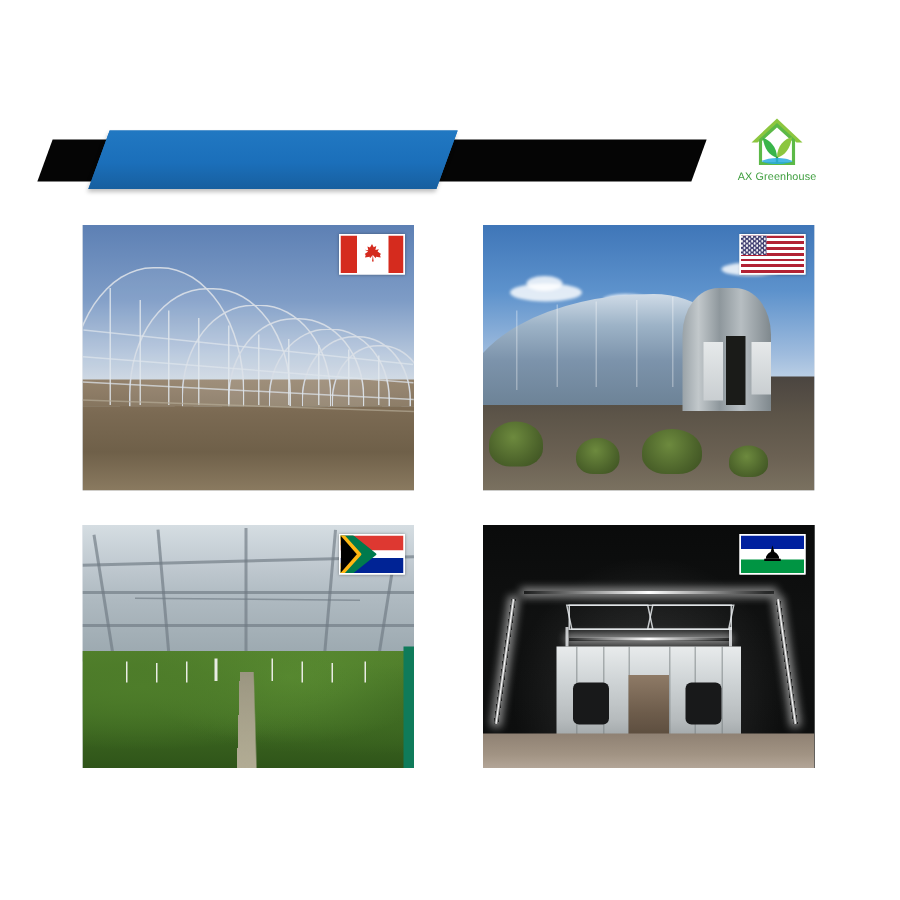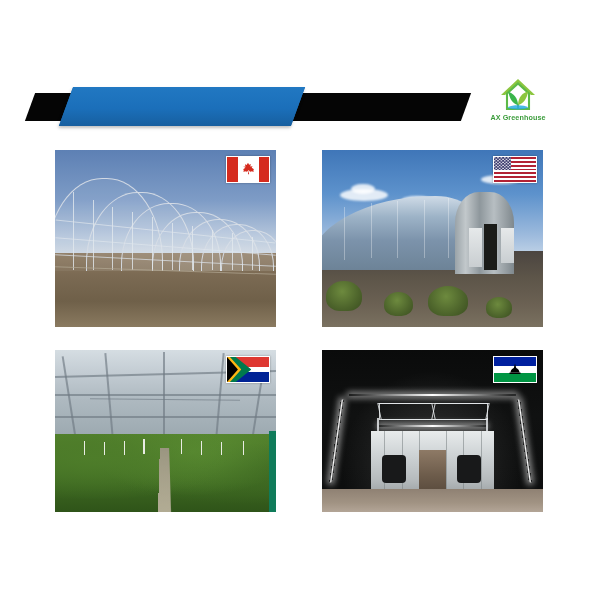--- a/index.html
+++ b/index.html
@@ -80,21 +80,21 @@
   }
   .logo-mark {
     width: 40px;
     height: 34px;
     margin: 0 auto;
     display: block;
   }
   .logo-text {
     margin-top: 1px;
     font-size: 7.2px;
-    font-weight: bold;
+    font-weight: normal;
     color: #3c9d3c;
     letter-spacing: 0.1px;
     white-space: nowrap;
   }
 
   
   #project-grid {
     position: absolute;
     left: 0;
     top: 0;

